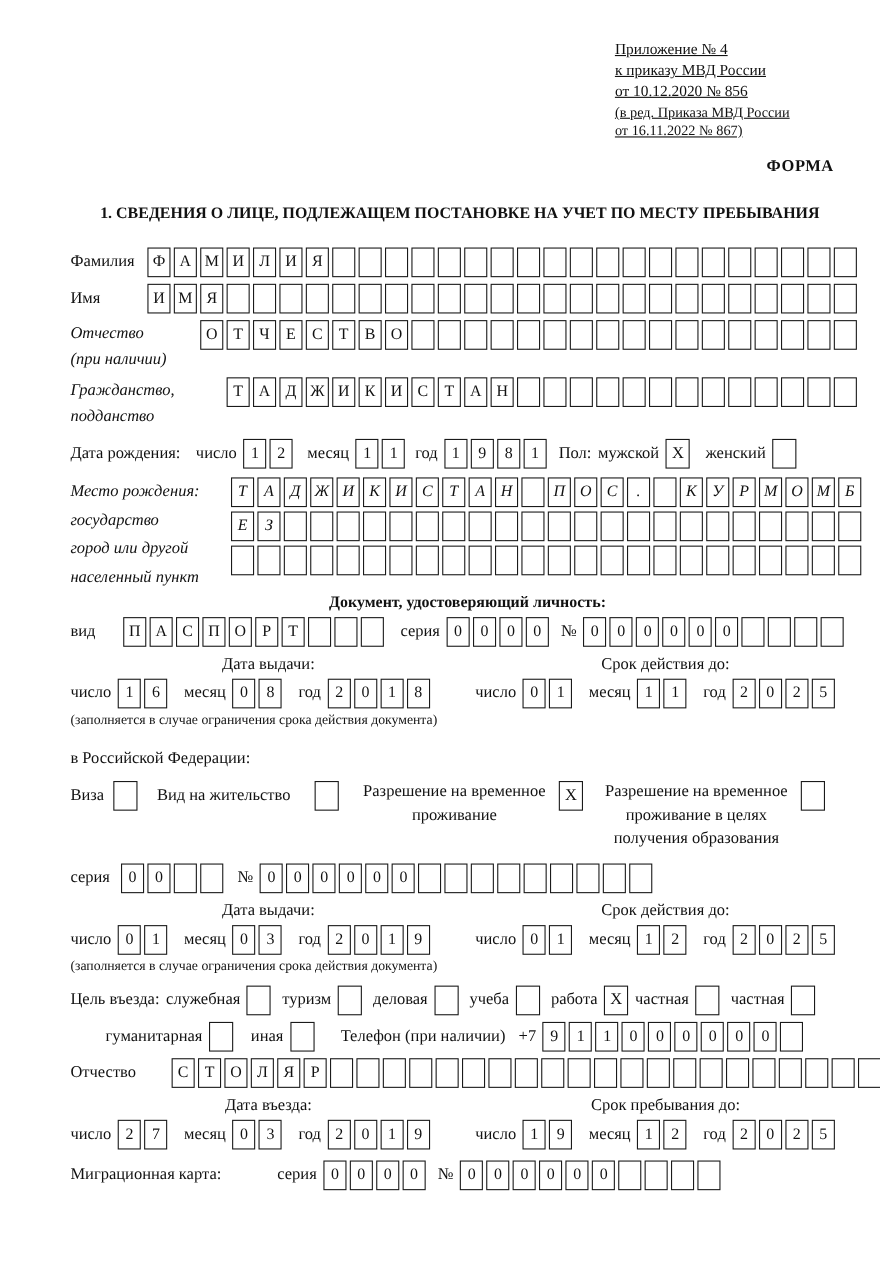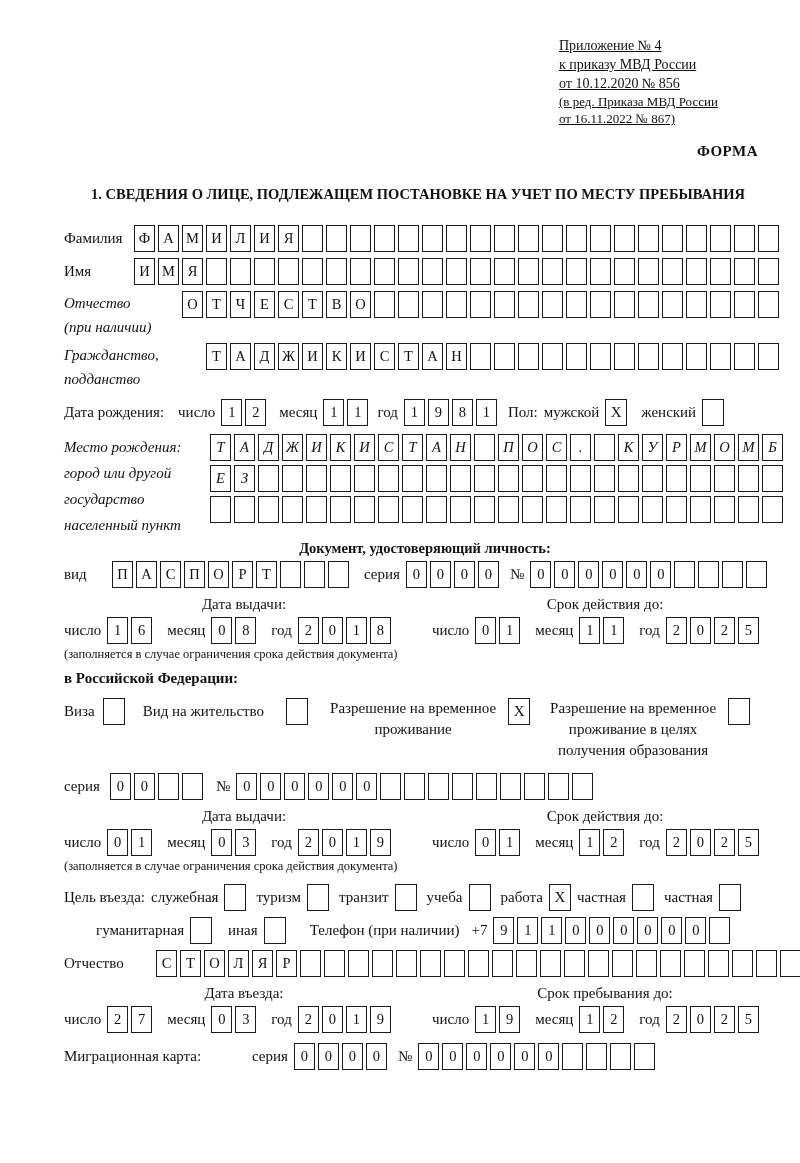--- a/index.html
+++ b/index.html
@@ -235,22 +235,22 @@
     <span class="dlbl">Пол:</span>
     <span class="dlbl">мужской</span>
     <span class="cbox">X</span>
     <span class="dlbl" style="margin-left:14px;">женский</span>
     <span class="cbox"></span>
   </div>
 
   <div class="row" style="margin-top:8px;">
     <span class="stack" style="width:148px;">
       <span class="lbl2" style="line-height:26px;">Место рождения:</span>
+      <span class="lbl2" style="line-height:26px;">государство</span>
       <span class="lbl2" style="line-height:26px;">город или другой</span>
-      <span class="lbl2" style="line-height:26px;">государство</span>
       <span class="lbl2" style="line-height:26px;">населенный пункт</span>
     </span>
     <span class="stack">
       <span class="boxes brow">
           <span class="box">Т</span>
           <span class="box">А</span>
           <span class="box">Д</span>
           <span class="box">Ж</span>
           <span class="box">И</span>
           <span class="box">К</span>
@@ -405,21 +405,21 @@
       <span class="boxes">
           <span class="box">2</span>
           <span class="box">0</span>
           <span class="box">2</span>
           <span class="box">5</span>
         </span>
     </span>
   </div>
   <div class="note">(заполняется в случае ограничения срока действия документа)</div>
 
-  <div class="plain" style="margin-top:4px;font-weight:bold;">в Российской Федерации:</div>
+  <div class="plain" style="margin-top:16px;">в Российской Федерации:</div>
 
   <div class="optline">
     <span class="opt">
       <span class="ol">Виза</span>
       <span class="cbox"></span>
     </span>
     <span class="opt" style="margin-left:18px;">
       <span class="ol">Вид на жительство</span>
       <span class="cbox" style="margin-left:14px;"></span>
     </span>
@@ -513,21 +513,21 @@
     </span>
   </div>
   <div class="note">(заполняется в случае ограничения срока действия документа)</div>
 
   <div class="purp">
     <span class="pl">Цель въезда:</span>
     <span class="pl">служебная</span>
     <span class="cbox"></span>
     <span class="pl">туризм</span>
     <span class="cbox"></span>
-    <span class="pl">транзит</span>
+    <span class="pl">деловая</span>
     <span class="cbox"></span>
     <span class="pl">учеба</span>
     <span class="cbox"></span>
     <span class="pl">работа</span>
     <span class="cbox" style="margin-right:6px;">X</span>
     <span class="pl">частная</span>
     <span class="cbox"></span>
     <span class="pl">частная</span>
     <span class="cbox"></span>
   </div>

